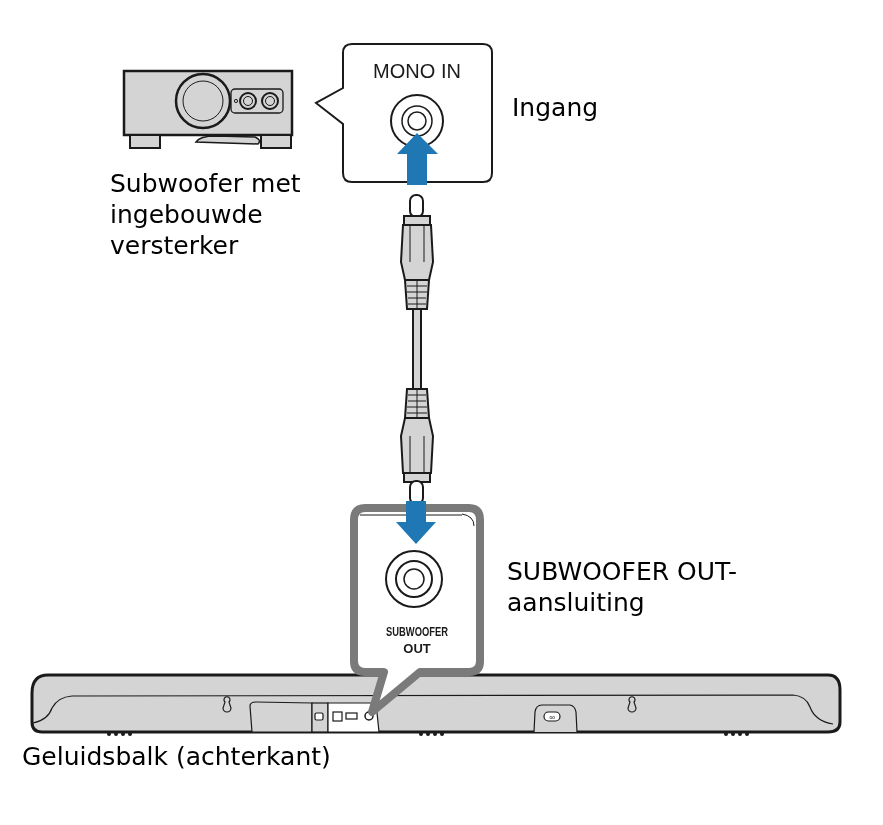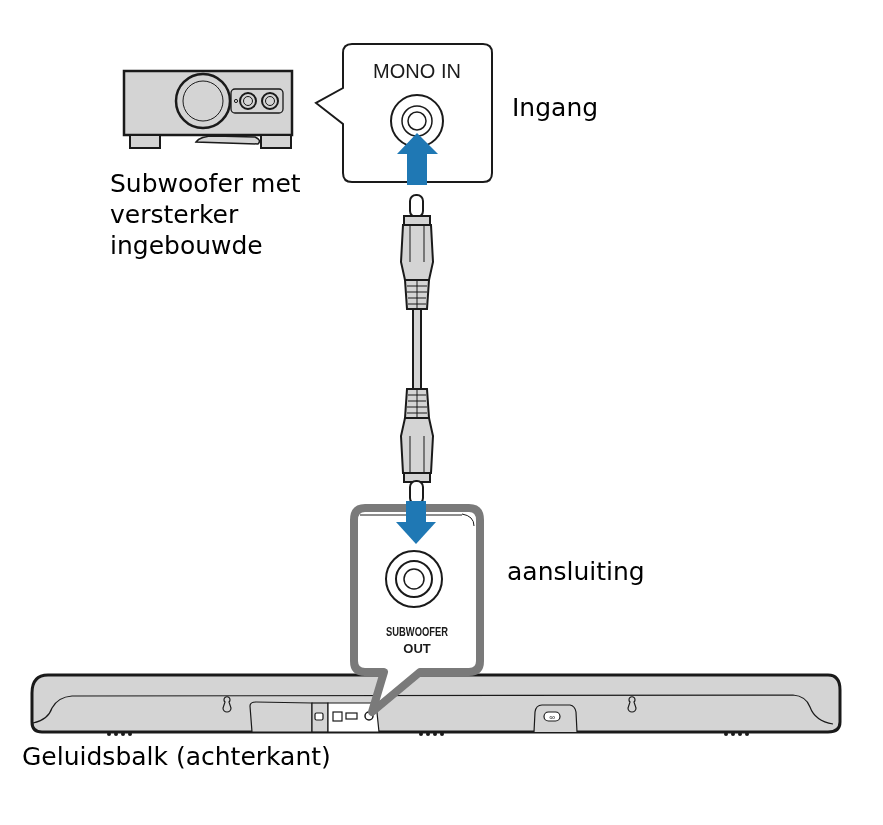--- a/index.html
+++ b/index.html
@@ -122,20 +122,21 @@
   </g>
 
   <g>
     <rect x="406" y="501" width="20" height="22" fill="#1f78b4"></rect>
     <polygon points="396,522 436,522 416,544" fill="#1f78b4"></polygon>
   </g>
 </svg>
 
 <div class="label lbl-sub">
   <span>Subwoofer met</span>
+  <span>ingebouwde</span>
   <span>versterker</span>
-  <span>ingebouwde</span>
 </div>
 <div class="label lbl-ingang">Ingang</div>
 <div class="label lbl-out">
+  <span>SUBWOOFER OUT-</span>
   <span>aansluiting</span>
 </div>
 <div class="label lbl-bar">Geluidsbalk (achterkant)</div>
 
 </body></html>

